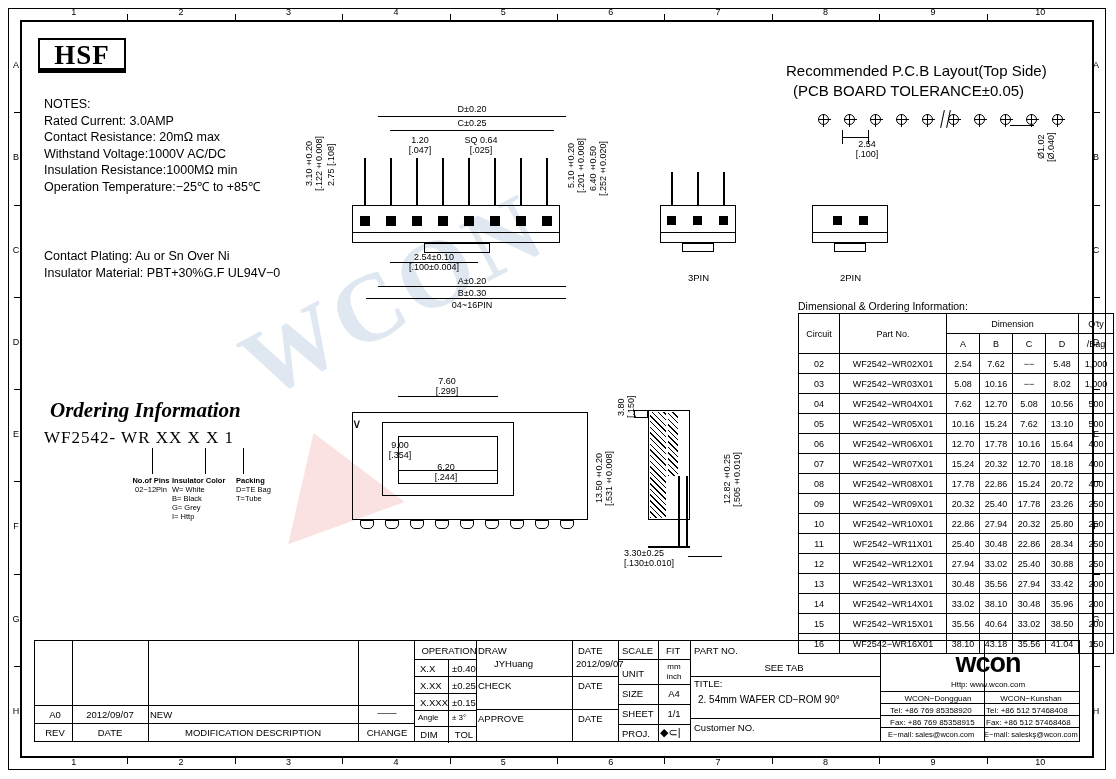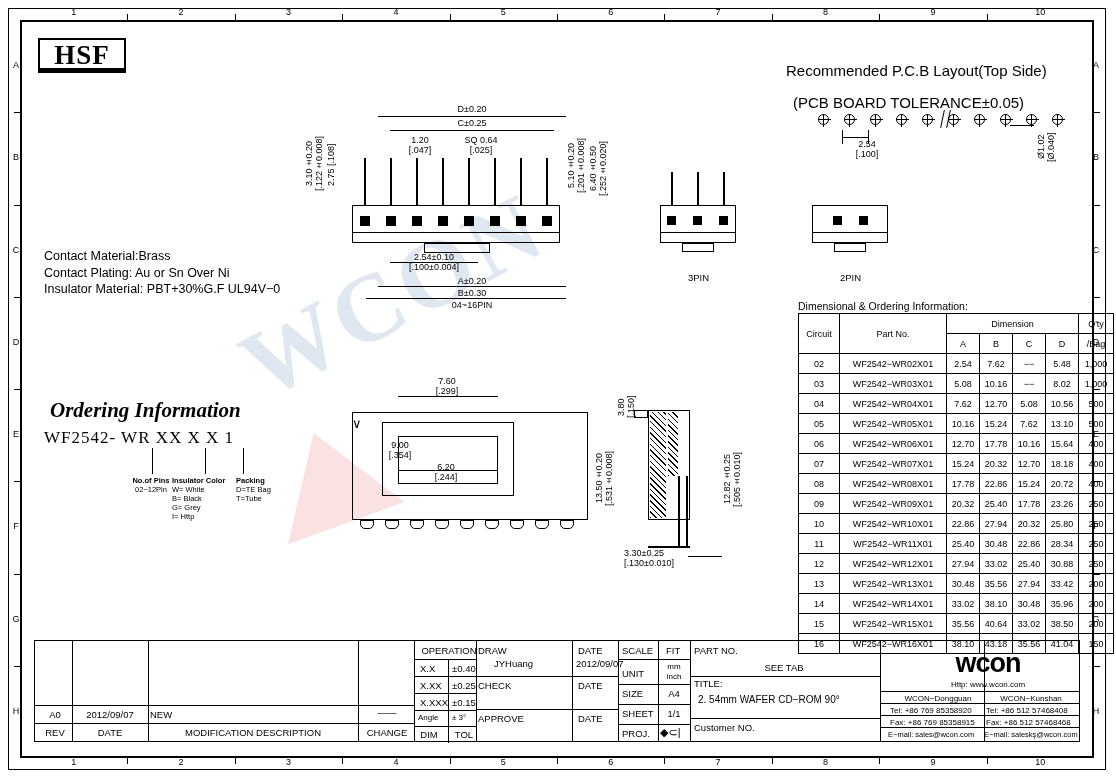--- a/index.html
+++ b/index.html
@@ -20,21 +20,21 @@
   
   .notes{font-family:"Liberation Sans",sans-serif;font-size:12.5px;line-height:16.5px;}
   #notes1{left:44px;top:96px;}
   #notes2{left:44px;top:248px;}
   
   #ord-title{left:50px;top:398px;font-family:"Liberation Serif",serif;font-style:italic;font-weight:bold;font-size:21px;}
   #ord-code{left:44px;top:428px;font-family:"Liberation Serif",serif;font-size:17px;letter-spacing:1px;}
   .ordleg{position:absolute;font-size:7.5px;line-height:9px;}
   
   #rec1{left:786px;top:62px;font-size:15px;}
-  #rec2{left:793px;top:94px;font-size:15px;}
+  #rec2{left:793px;top:82px;font-size:15px;}
   
   #dim-note{left:798px;top:300px;font-size:10.5px;}
   table.dim{position:absolute;left:798px;top:313px;border-collapse:collapse;font-size:9px;}
   table.dim th,table.dim td{border:1px solid #000;text-align:center;padding:0;height:19px;font-weight:normal;}
   table.dim td.part{font-size:9px;}
   
   #tb{left:34px;top:640px;width:1046px;height:102px;border:1px solid #000;box-sizing:border-box;}
   .tbl{position:absolute;background:#000;}
   .tbt{position:absolute;font-size:9.5px;}
   .tbt.c{text-align:center;}
@@ -134,22 +134,29 @@
       <div class="divline" style="left: 14px; top: 665.75px; height: 1px; width: 8px;"></div>
       <div class="divline" style="left: 1092px; top: 665.75px; height: 1px; width: 8px;"></div>
     </div>
 
   <div class="abs" id="hsf">HSF</div>
   <div class="abs" id="hsf-underline"></div>
 
   <div class="abs" id="wm">WCON</div>
   <div class="abs" id="wmtri"></div>
 
+  <div class="abs notes" id="notes1">
+    <div>NOTES:</div>
+    <div>Rated Current: 3.0AMP</div>
+    <div>Contact Resistance: 20mΩ max</div>
+    <div>Withstand Voltage:1000V AC/DC</div>
+    <div>Insulation Resistance:1000MΩ min</div>
+    <div>Operation Temperature:−25℃ to +85℃</div>
+  </div>
   <div class="abs notes" id="notes2">
-    <div>Contact Material:Brass</div>
     <div>Contact Plating: Au or Sn Over Ni</div>
     <div>Insulator Material: PBT+30%G.F UL94V−0</div>
   </div>
 
   <div class="abs" id="ord-title">Ordering Information</div>
   <div class="abs" id="ord-code">WF2542- WR XX  X  X 1</div>
   <div class="ln" style="left:152px;top:448px;width:1px;height:26px;"></div>
   <div class="ln" style="left:205px;top:448px;width:1px;height:26px;"></div>
   <div class="ln" style="left:243px;top:448px;width:1px;height:26px;"></div>
   <div class="ordleg" style="left:120px;top:476px;width:62px;text-align:center;">

